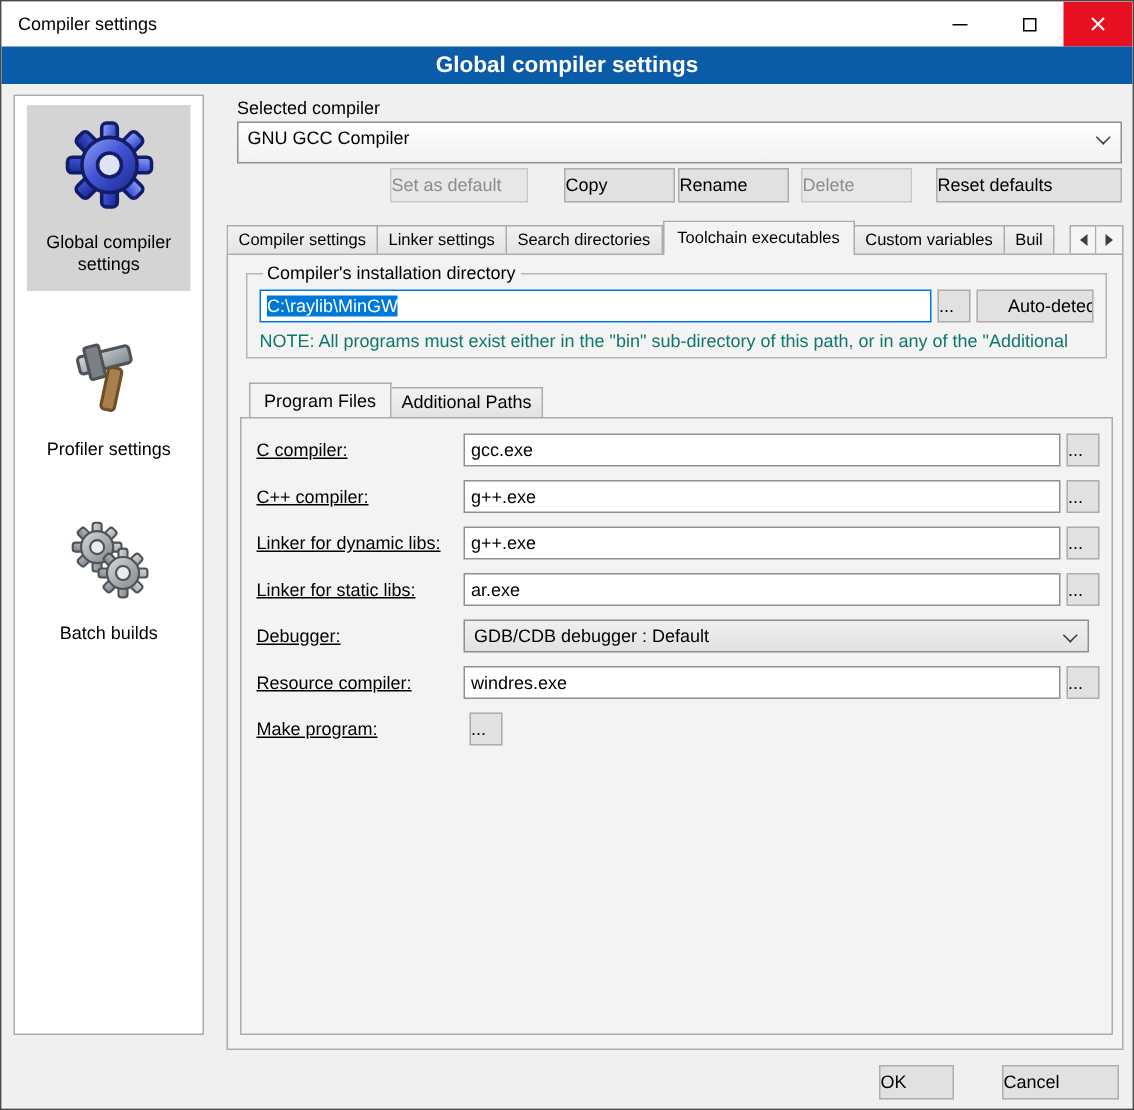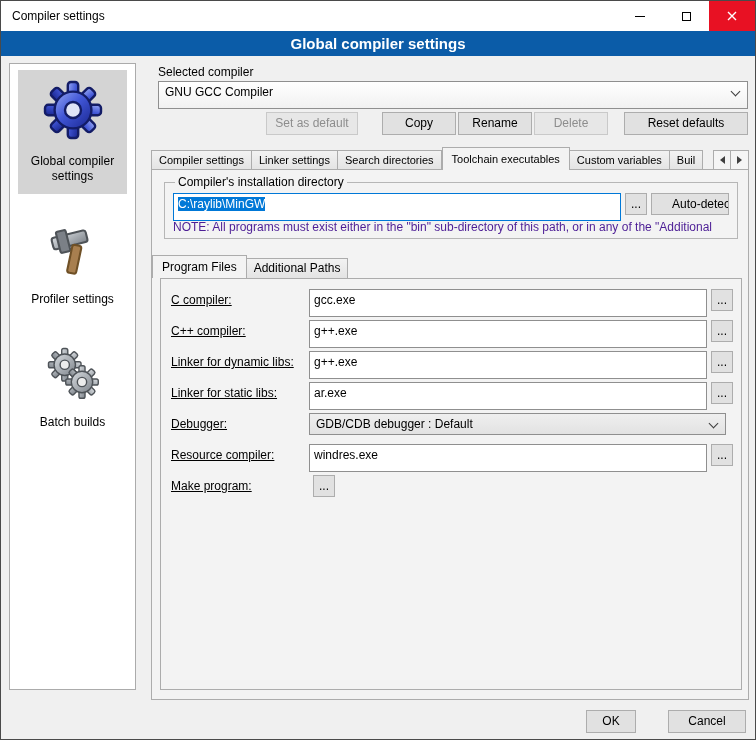--- a/index.html
+++ b/index.html
@@ -29,30 +29,30 @@
   .side-item { margin:6px 8px 18px 8px; padding:8px 2px 10px 2px; display:flex; flex-direction:column; align-items:center; gap:12px; text-align:center; }
   .side-item.selected { background:#D4D4D4; }
   .side-item .lbl { font-size:12px; line-height:15px; max-width:102px; }
 
   
   .section-label { position:absolute; left:157px; top:9px; }
   .combo { position:absolute; left:157px; top:25px; width:590px; height:28px; background:linear-gradient(#ffffff,#f1f1f1);
            border:1px solid #8f8f8f; line-height:20px; padding:0 22px 0 6px; white-space:nowrap; overflow:hidden; }
   .chev { position:absolute; right:8px; top:6px; width:7px; height:7px; border-right:1px solid #3c3c3c; border-bottom:1px solid #3c3c3c; transform:rotate(45deg); }
 
-  .btn { background:#E1E1E1; border:1px solid #ADADAD; text-align:center; line-height:21px; font-size:12px;
+  .btn { background:#E1E1E1; border:1px solid #ADADAD; line-height:21px; font-size:12px;
          white-space:nowrap; overflow:hidden; cursor:default; }
   .btn.disabled { color:#8D8D8D; background:#E7E7E7; border-color:#C9C9C9; }
 
   .btn-row { position:absolute; left:157px; top:56px; width:590px; height:23px; display:flex; justify-content:flex-end; }
   .btn-row .btn { height:23px; }
   .b-setdef { width:92px; margin-right:24px; }
   .b-copy   { width:74px; }
   .b-rename { width:74px; margin-left:2px; }
-  .b-delete { width:74px; margin-left:2px; }
+  .b-delete { width:74px; margin-left:8px; }
   .b-reset  { width:124px; margin-left:16px; }
 
   
   .tabstrip { position:absolute; left:150px; top:91px; width:598px; height:23px; display:flex; align-items:flex-end; }
   .tabs { width:562px; height:23px; overflow:hidden; display:flex; align-items:flex-end; white-space:nowrap; }
   .tab { flex:0 0 auto; height:20px; line-height:18px; padding:0 7px; font-size:11px; background:linear-gradient(#F2F2F2,#E3E3E3);
          border:1px solid #ACACAC; border-bottom:none; margin-right:0; }
   .tab + .tab { border-left:none; }
   .tab.active { height:23px; line-height:22px; padding:0 9px; background:#F3F3F3; border-left:1px solid #ACACAC; position:relative; z-index:3; }
   .tab-spinner { display:flex; height:20px; margin-left:auto; }
@@ -61,30 +61,30 @@
   .tri { width:0; height:0; }
   .tri-left  { border:4px solid transparent; border-right:5px solid #404040; margin-left:-4px; }
   .tri-right { border:4px solid transparent; border-left:5px solid #404040; margin-right:-4px; }
 
   .tabpanel { position:absolute; left:150px; top:113px; width:598px; height:531px; background:#F3F3F3; border:1px solid #ACACAC; z-index:1; }
 
   
   fieldset.groupbox { position:absolute; left:12px; top:5px; width:574px; height:64px; border:1px solid #b6b6b6; padding:3px 8px 4px 8px; background:#F3F3F3; }
   fieldset.groupbox legend { font-size:12px; padding:0 3px; margin-left:2px; }
   .dir-row { display:flex; gap:4px; height:22px; margin-top:1px; }
-  .textbox { background:#fff; border:1px solid #8f8f8f; line-height:20px; padding:0 4px; white-space:nowrap; overflow:hidden; font-size:12px; height:28px; }
+  .textbox { background:#fff; border:1px solid #8f8f8f; line-height:20px; padding:0 4px; white-space:nowrap; overflow:hidden; font-size:12px; height:22px; }
   .textbox.focused { border-color:#0078D7; }
   .sel { background:#0078D7; color:#fff; }
   .dir-row .textbox { flex:1; }
   .b-browse { width:22px; height:22px; line-height:20px; }
   .b-autodetect { width:78px; height:22px; line-height:20px;padding-left:20px; }
-  .note { margin-top:5px; color:#4c1d95; white-space:nowrap; overflow:hidden; font-size:12px; }
-
-  
-  .inner-tabstrip { position:absolute; left:0; top:86px; height:22px; display:flex; align-items:flex-end; }
+  .note { margin-top:5px; color:#0f766e; white-space:nowrap; overflow:hidden; font-size:12px; }
+
+  
+  .inner-tabstrip { position:absolute; left:14px; top:86px; height:22px; display:flex; align-items:flex-end; }
   .inner-tabstrip .tab { font-size:12px; }
   .inner-panel { position:absolute; left:8px; top:108px; width:582px; height:412px; border:1px solid #ACACAC; background:#F3F3F3; padding:10px 8px 0 10px; }
 
   .frow { display:flex; height:22px; margin-bottom:9px; }
   .flabel { width:138px; line-height:22px; font-size:12px; flex:0 0 auto;text-decoration:underline; }
   .frow .textbox { flex:1; }
   .frow .b-browse { margin-left:4px; flex:0 0 auto; }
   .dropdown { position:relative; flex:1; margin-right:7px; background:linear-gradient(#efefef,#e2e2e2); border:1px solid #8f8f8f;
               line-height:20px; height:22px; padding:0 22px 9px 6px; white-space:nowrap; overflow:hidden; }
 

